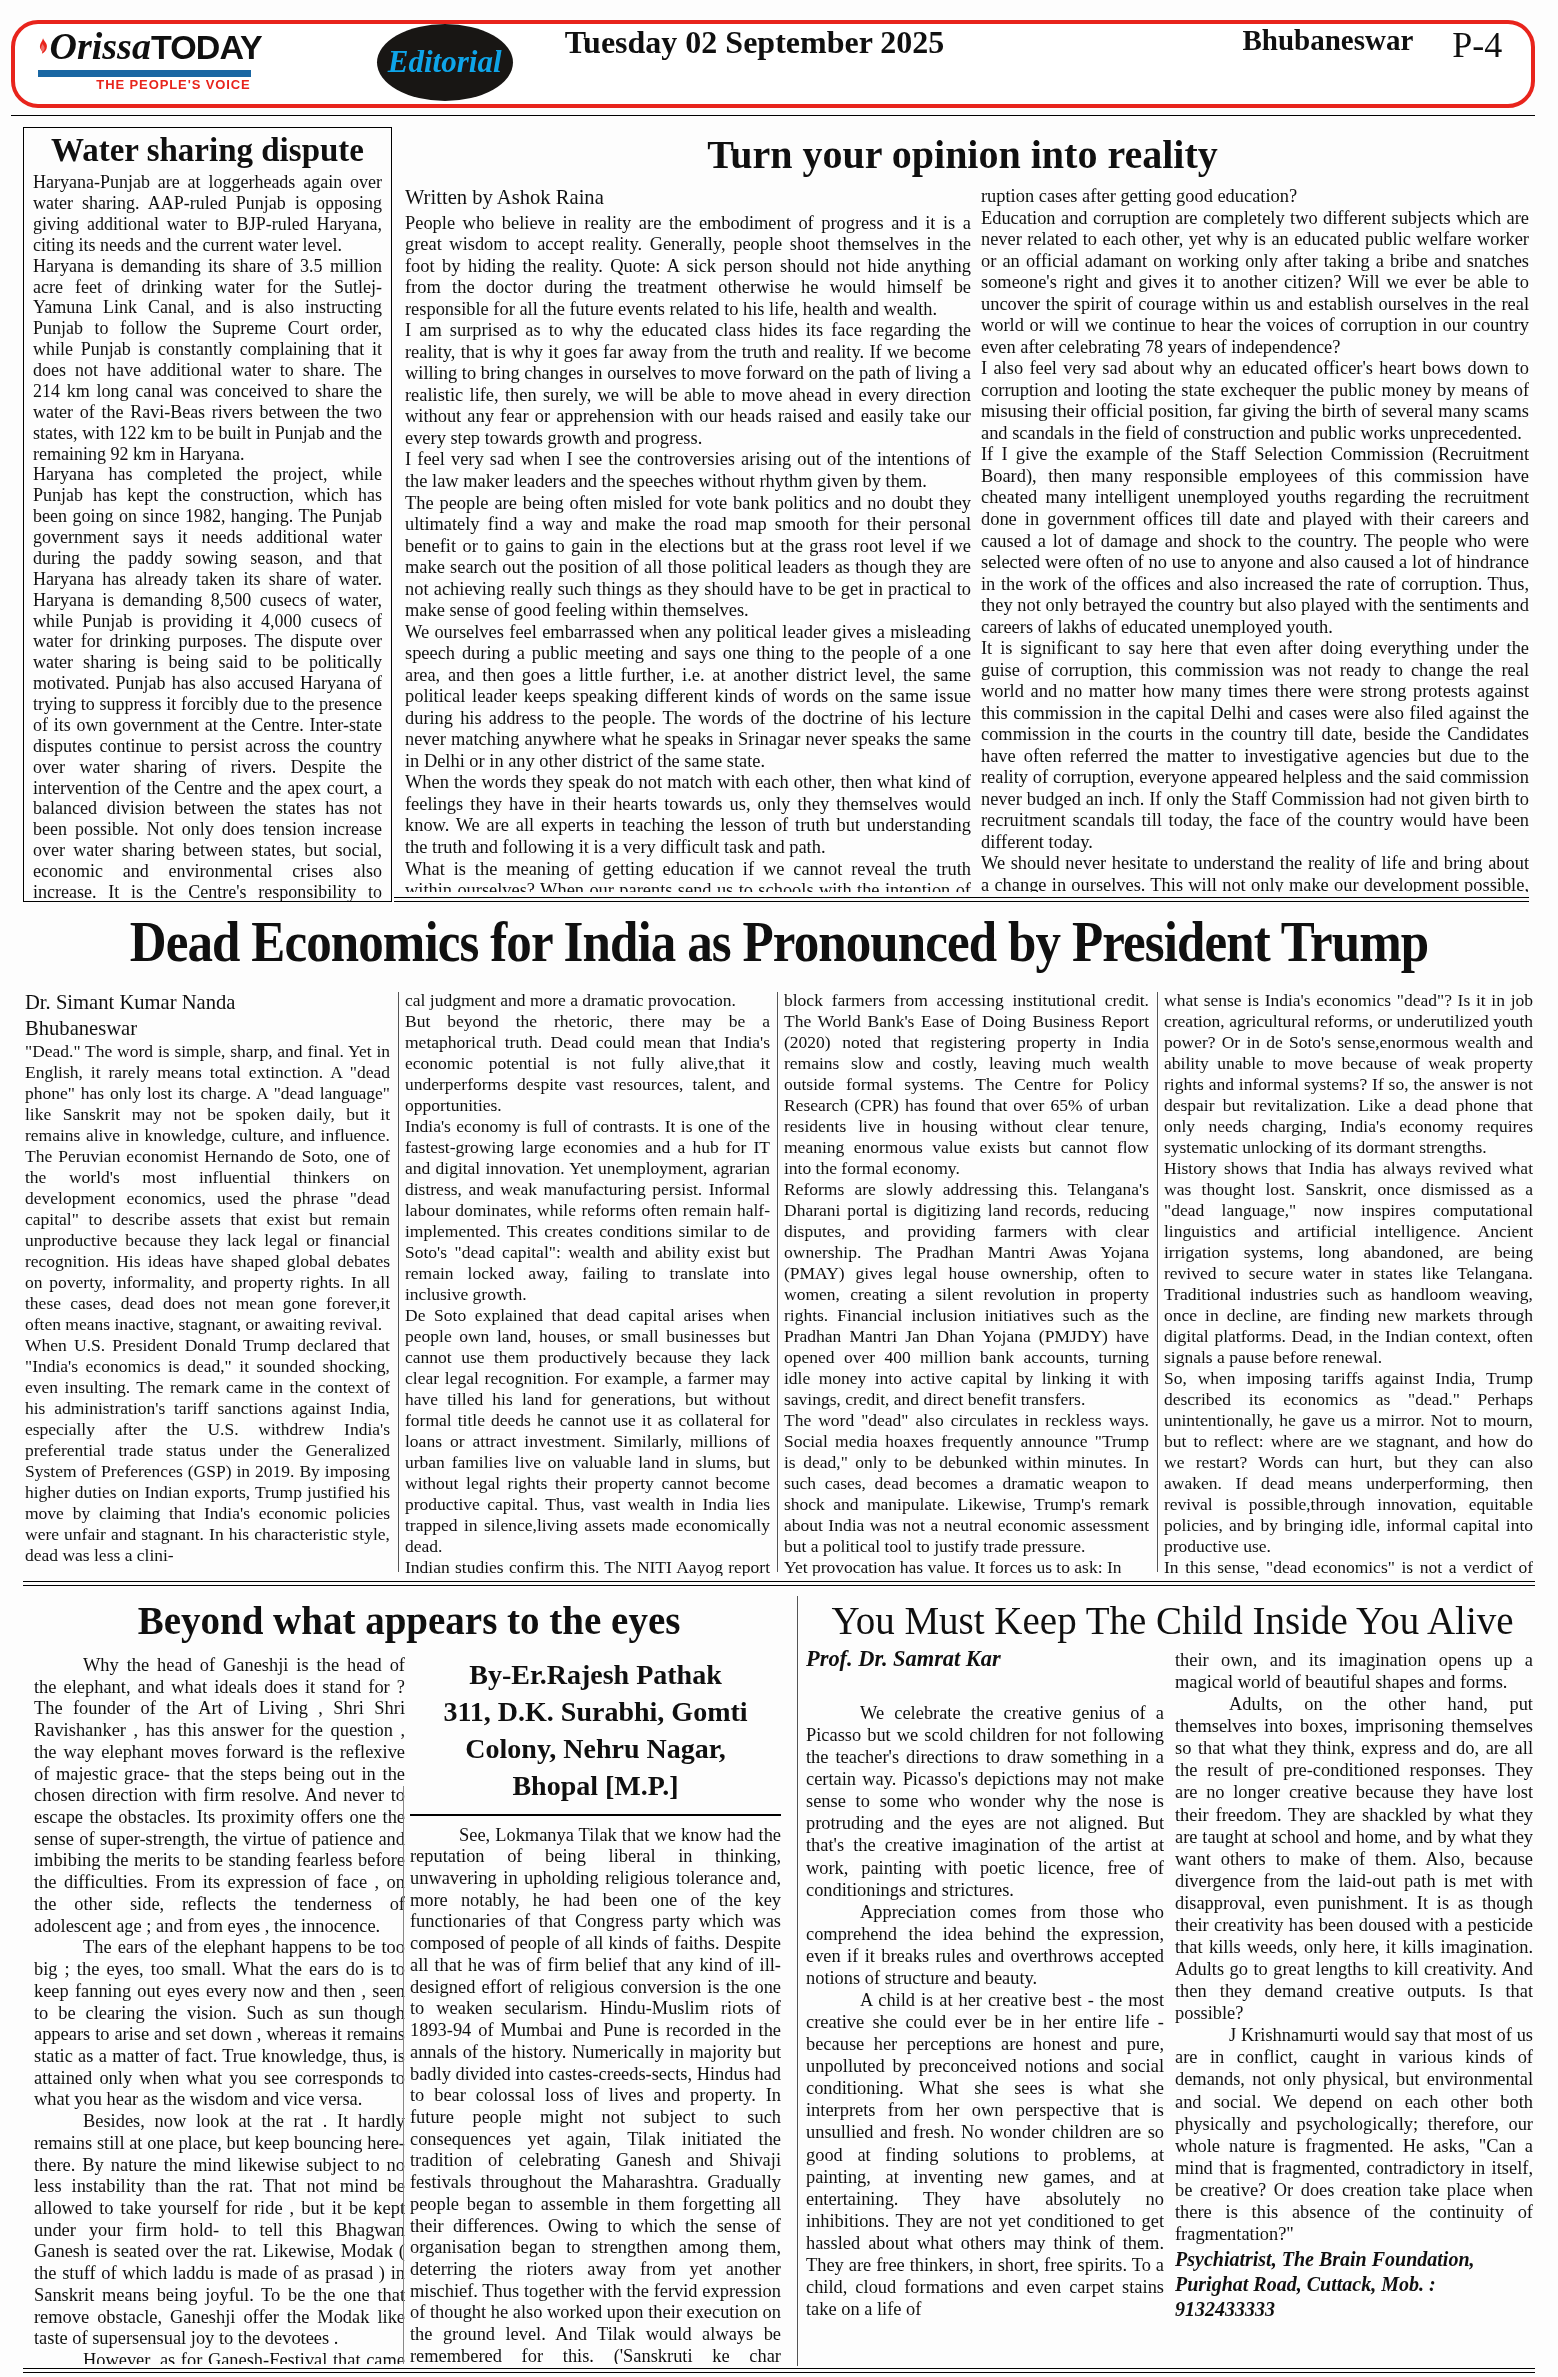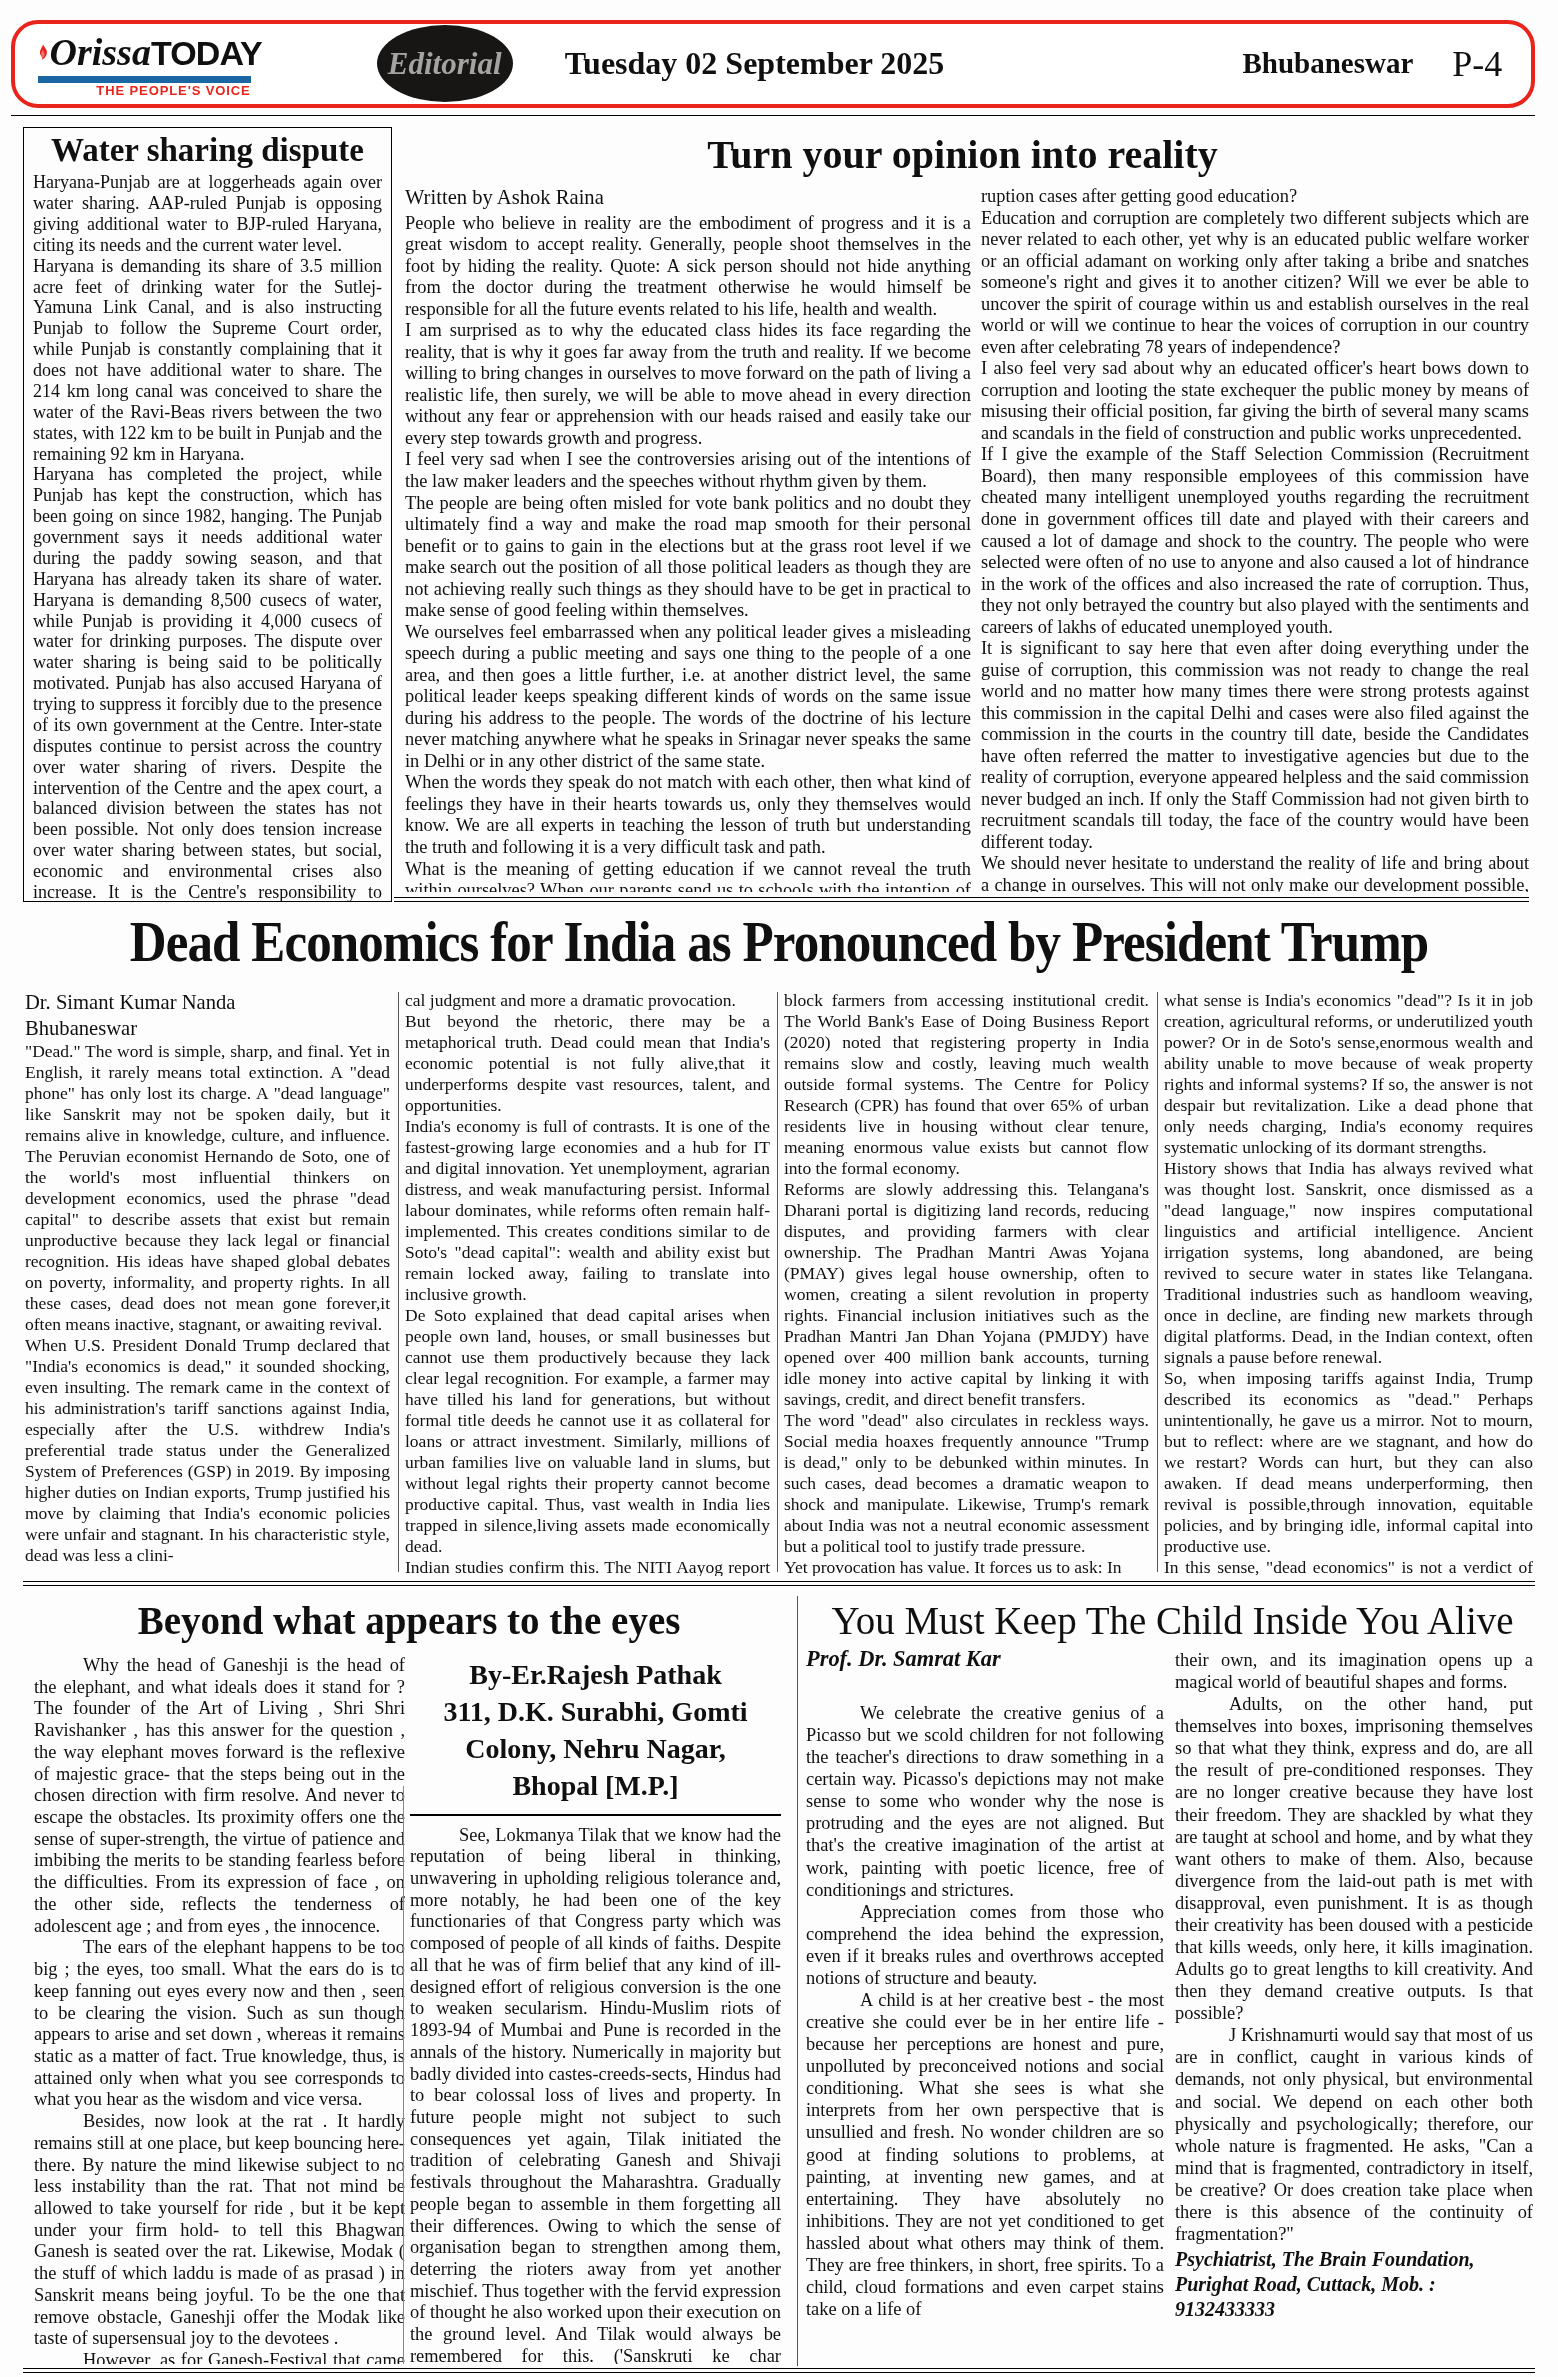--- a/index.html
+++ b/index.html
@@ -1,33 +1,33 @@
 <!DOCTYPE html>
 <html style="font-size:14.3px"><head>
 <meta charset="utf-8">
 <style>
   html,body{margin:0;padding:0;}
   body{position:relative;width:1558px;height:2377px;background:#fdfdfd;
        font-family:"Liberation Serif",serif;color:#101010;overflow:hidden;}
 
   
   .header-box{position:absolute;left:10.7px;top:19.7px;width:1524px;height:88px;
-      border:4.5px solid #e8241c;border-radius:27px;display:flex;align-items:center;
+      border:4.5px solid #e8241c;border-radius:27px;display:flex;
       padding:0 23px;box-sizing:border-box;background:#fff;}
   .logo{display:flex;flex-direction:column;width:224px;}
   .logo-line{display:flex;align-items:baseline;white-space:nowrap;}
   .logo-orissa{font-style:italic;font-size:38px;font-weight:bold;}
   .logo-today{font-family:"Liberation Sans",sans-serif;font-weight:bold;font-size:34px;letter-spacing:-0.9px;}
   .flame{width:23px;height:36px;margin-right:1.8px;align-self:center;}
   .logo-bar{height:6.3px;background:#1a67a3;width:213px;margin-top:2.7px;}
   .logo-tag{font-family:"Liberation Sans",sans-serif;font-size:13px;font-weight:bold;
       color:#e8241c;text-align:right;width:213px;letter-spacing:0.9px;}
   .badge{width:136px;height:77px;background:#181614;border-radius:50%;
       display:flex;align-items:center;justify-content:center;margin-left:115px;flex:none;}
-  .badge span{color:#a3a3a3;font-style:italic;font-weight:bold;font-size:31px;}
+  .badge span{color:#0ea5e9;font-style:italic;font-weight:bold;font-size:31px;}
   .hdr-date{font-weight:bold;font-size:32px;margin-left:52px;white-space:nowrap;}
   .hdr-spacer{flex:1;}
   .hdr-city{font-weight:bold;font-size:29px;margin-right:39px;white-space:nowrap;}
   .hdr-page{font-size:36px;margin-right:5.4px;white-space:nowrap;}
   .header-rule{position:absolute;left:10.7px;top:115px;width:1524px;border-top:1.8px solid #000;}
 
   
   .para{margin:0;text-align:justify;text-justify:inter-word;}
   .indent{text-indent:49px;}
 

